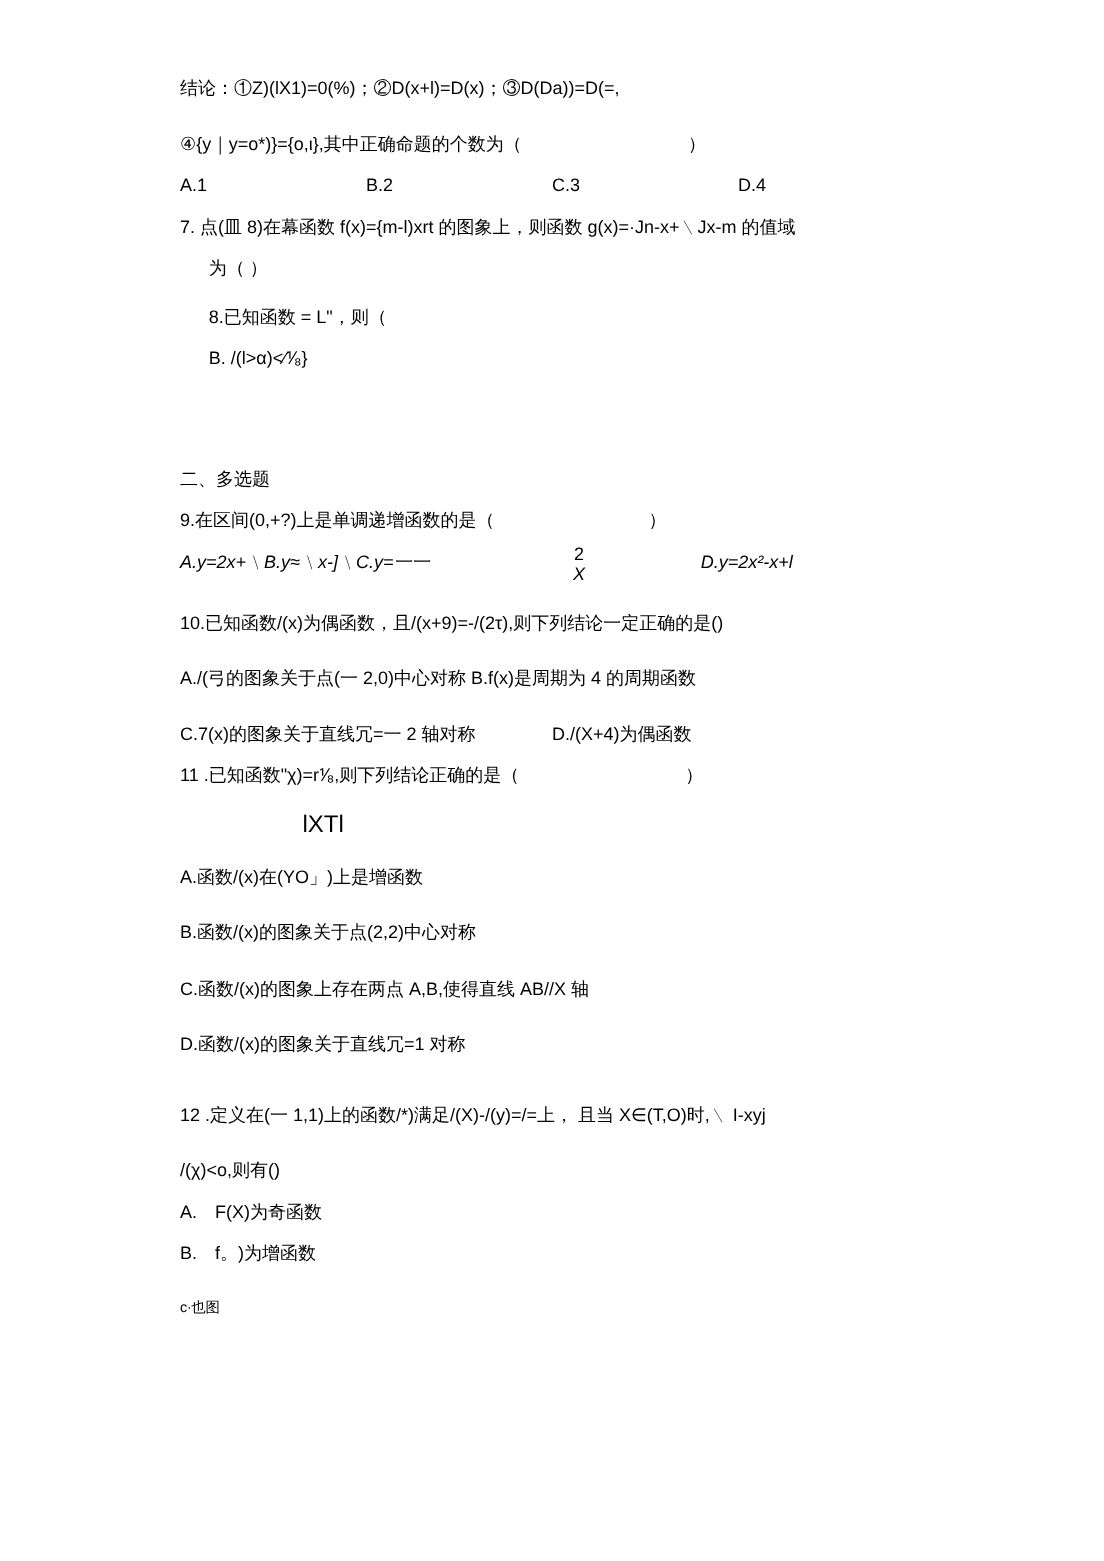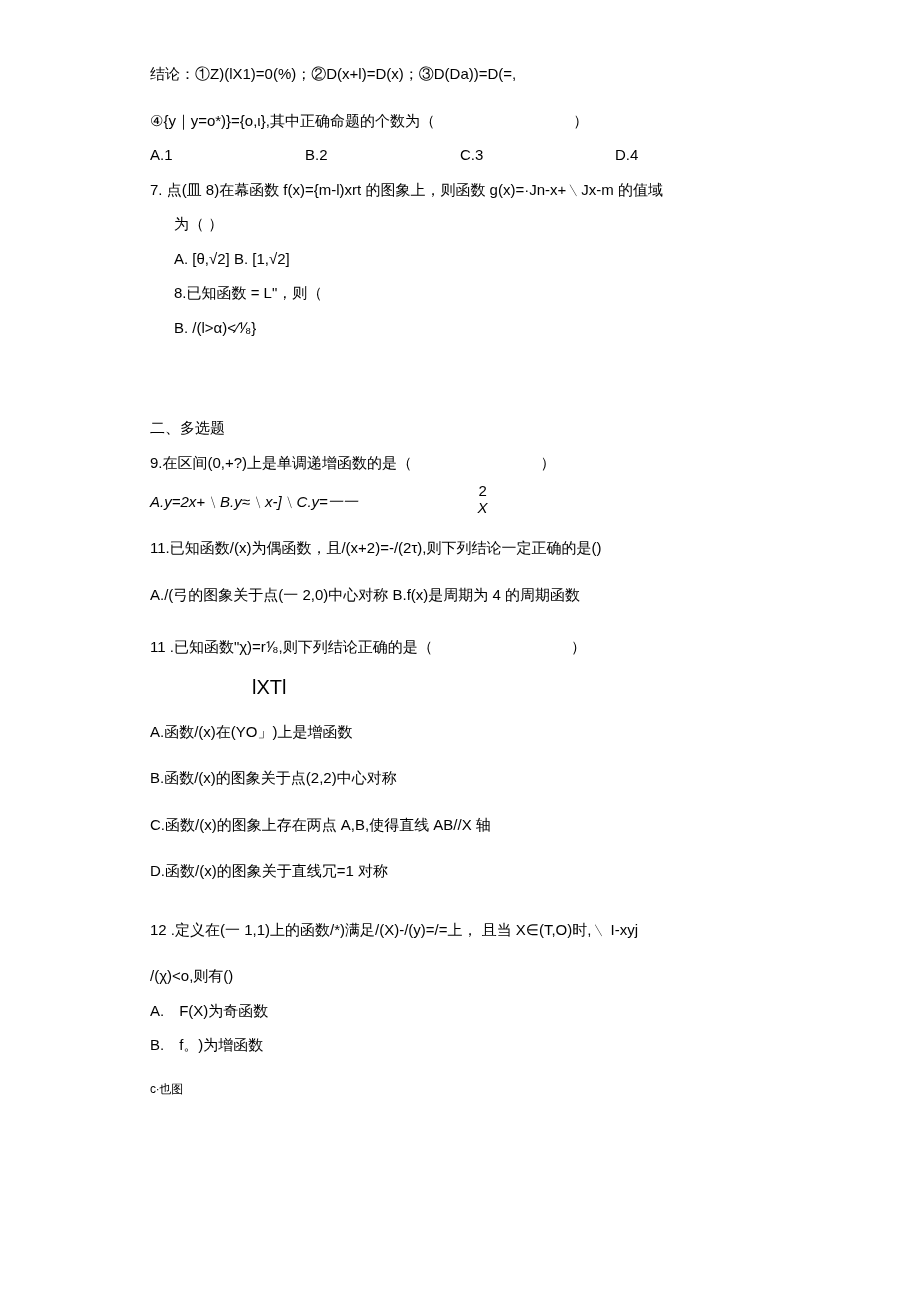--- a/index.html
+++ b/index.html
@@ -47,58 +47,60 @@
   <div class="opt4">B.2</div>
   <div class="opt4">C.3</div>
   <div class="opt4">D.4</div>
 </div>
 
 <div class="row">
   <span>7. 点(皿 8)在幕函数 f(x)={m-l)xrt 的图象上，则函数 g(x)=·Jn-x+﹨Jx-m 的值域</span>
 </div>
 <div class="row indent1">为（        ）</div>
 <div class="options indent1">
-  <div class="opt2">A. [θ,√2] B. [1,√2]</div>
 </div>
 
 <div class="row indent1">8.已知函数 = L"，则（</div>
 <div class="options indent1" style="margin-top:6px;">
   <div class="opt2">B. /(l&gt;α)&lt;∕⅟₈}</div>
 </div>
 <div class="options indent1">
 </div>
 
 <div class="section-gap"></div>
 
 <div class="row">二、多选题</div>
 
 <div class="row">
   <span>9.在区间(0,+?)上是单调递增函数的是（</span>
   <span style="display:inline-block;width:120px"></span>
   <span>）</span>
 </div>
-<div class="options" style="align-items:flex-end;">
+<div class="options" style="align-items:flex-start;">
   <div style="flex:0 0 48%;">
     <span class="italic">A.y=2x+﹨B.y≈﹨x-]﹨C.y=一一</span>
   </div>
   <div style="flex:0 0 22%;">
     <div class="frac-block">
       <div>2</div>
       <div class="italic">X</div>
     </div>
   </div>
+  <div style="flex:1;" class="italic">D.y=2x²-x+l</div>
 </div>
 
 <div class="mid-gap"></div>
 
-<div class="row">11.已知函数/(x)为偶函数，且/(x+2)=-/(2τ),则下列结论一定正确的是()</div>
+<div class="row">10.已知函数/(x)为偶函数，且/(x+9)=-/(2τ),则下列结论一定正确的是()</div>
 <div class="mid-gap"></div>
 <div class="row">A./(弓的图象关于点(一 2,0)中心对称 B.f(x)是周期为 4 的周期函数</div>
 <div class="mid-gap"></div>
 <div class="options">
+  <div class="opt2">C.7(x)的图象关于直线冗=一 2 轴对称</div>
+  <div class="opt2">D./(X+4)为偶函数</div>
 </div>
 
 <div class="row">
   <span>11 .已知函数"χ)=r⅟₈,则下列结论正确的是（</span>
   <span style="display:inline-block;width:130px"></span>
   <span>）</span>
 </div>
 <div class="q11-sub">lXTl</div>
 <div class="mid-gap"></div>
 <div class="row">A.函数/(x)在(YO」)上是增函数</div>

